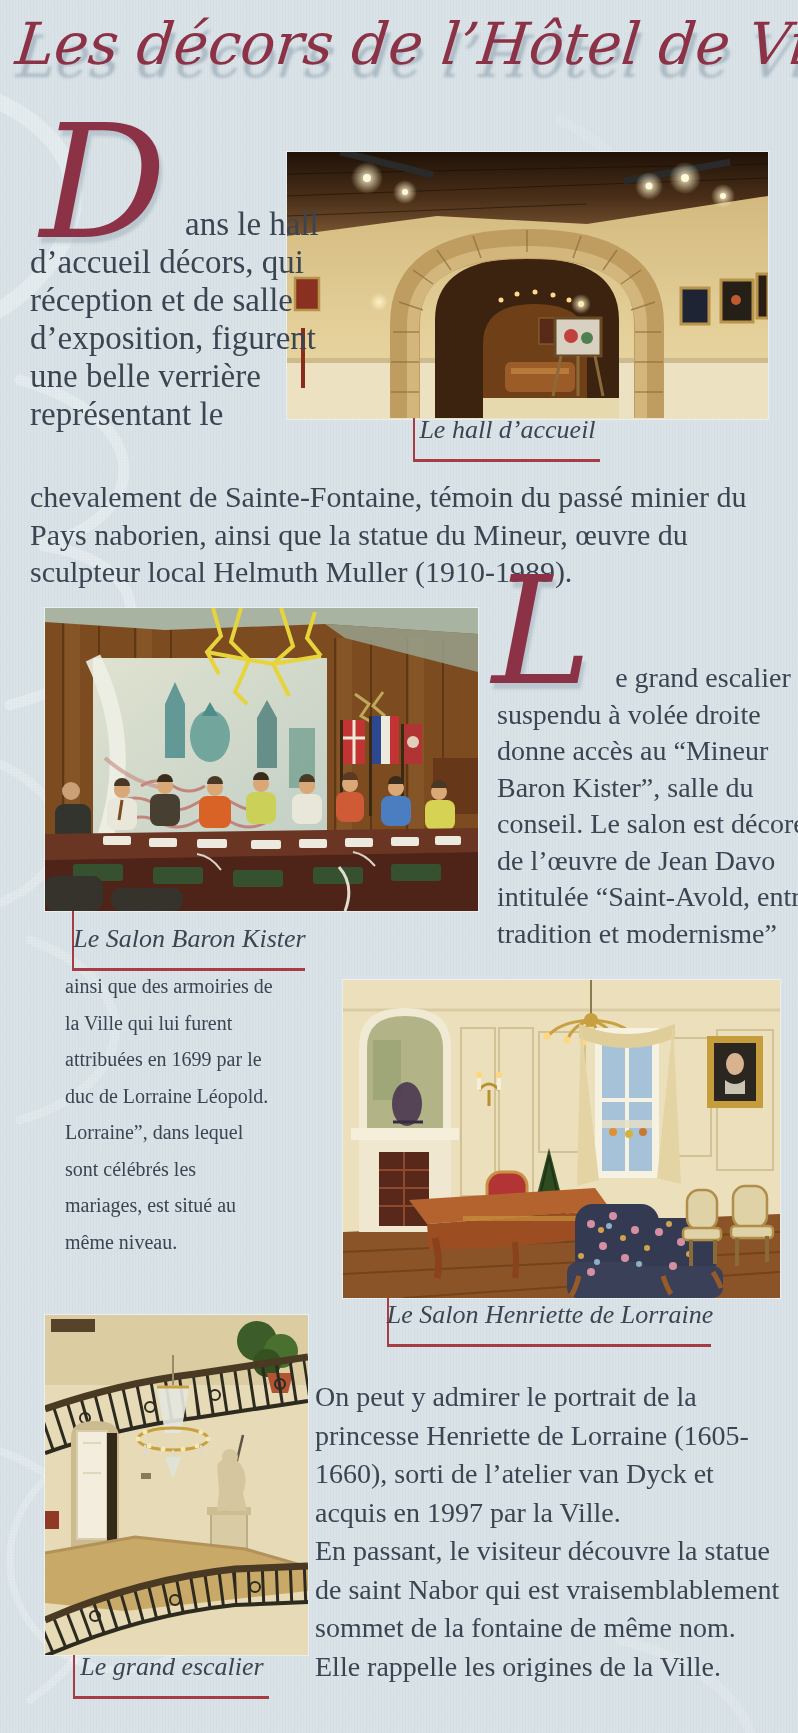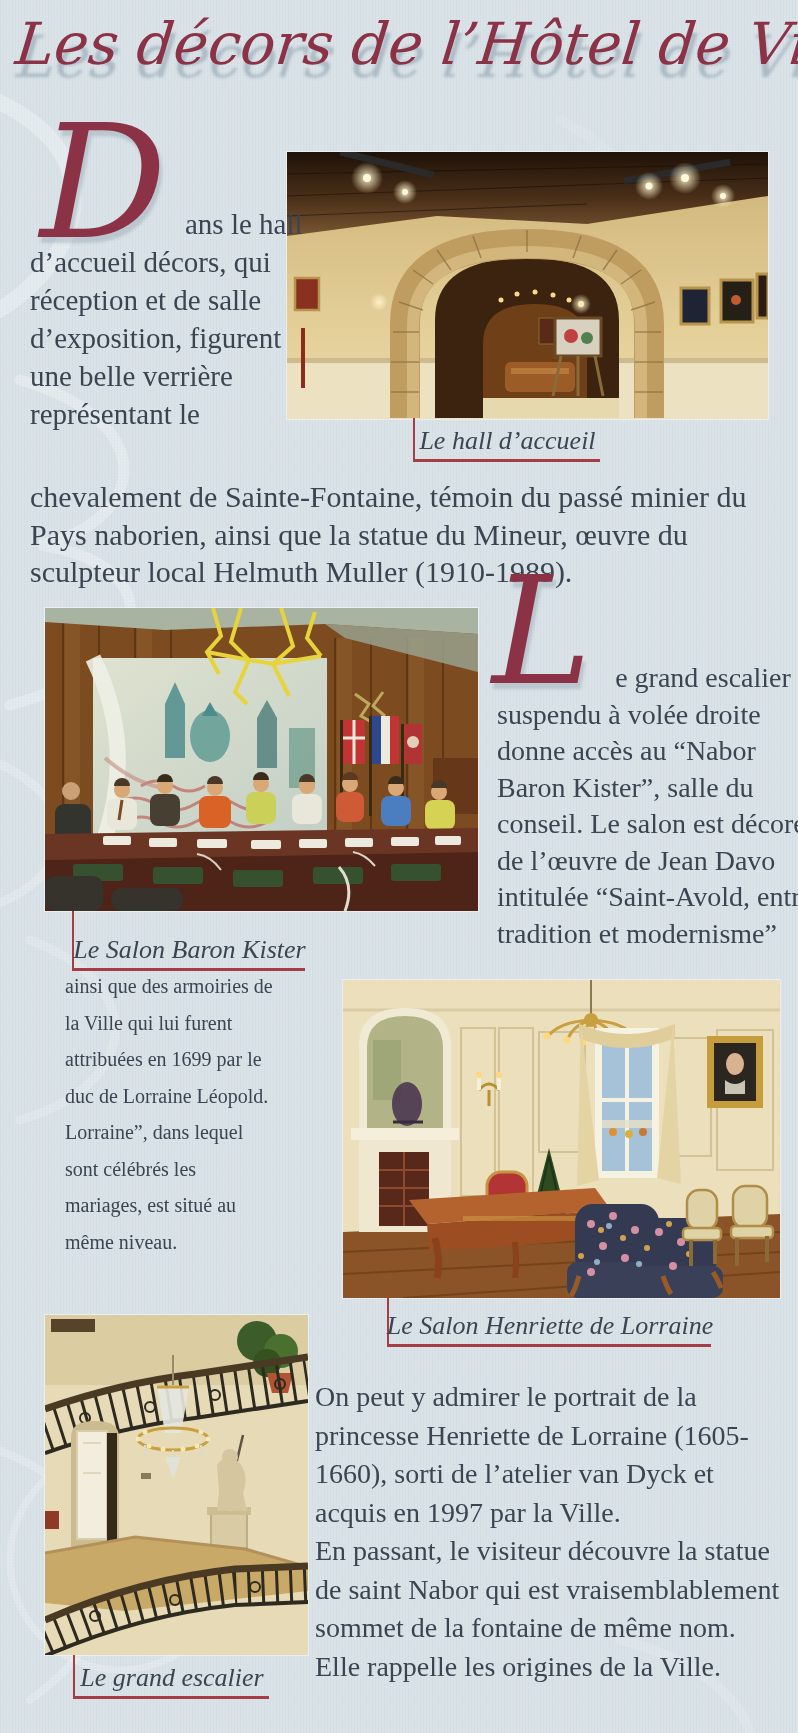--- a/index.html
+++ b/index.html
@@ -29,21 +29,21 @@
     font-family:"DejaVu Serif",serif;font-style:italic;line-height:1;
     color:var(--accent);text-shadow:3px 6px 3px rgba(148,166,178,.45);
   }
   .para .ln{display:block;white-space:nowrap;}
   .photo{box-shadow:0 0 0 1px rgba(255,255,255,.45);}
   .photo svg{display:block;}
   .caption{
     border-left:2px solid var(--rule);
     border-bottom:3px solid var(--rule);
     display:flex;align-items:flex-end;justify-content:center;
-    padding-bottom:3px;box-sizing:border-box;
+    padding-bottom:14px;box-sizing:border-box;
   }
   .caption .cap-text{
     font-style:italic;font-size:26px;color:var(--text);white-space:nowrap;
   }
   sup.ord{font-size:0.62em;vertical-align:super;line-height:0;}
   #swirls{left:0;top:0;pointer-events:none;}
 </style>
 </head>
 <body>
 
@@ -146,21 +146,21 @@
       <rect x="14" y="176" width="4" height="60" fill="#8a2c1c"></rect>
       <g>
         <rect x="268" y="166" width="46" height="38" fill="#d8d0c0" stroke="#6a4a24" stroke-width="3"></rect>
         <circle cx="284" cy="184" r="7" fill="#c04040"></circle>
           <circle cx="300" cy="186" r="6" fill="#508050"></circle>
         <path d="M274,204 L266,244 M308,204 L316,244 M291,204 V244" stroke="#8a6a3a" stroke-width="3" fill="none"></path>
       </g>
     </svg>
   </div>
 
-  <div class="abs para" style="left:30px;top:205px;width:270px;font-size:29px;line-height:38px;">
+  <div class="abs para" style="left:30px;top:205px;width:270px;font-size:33px;line-height:38px;">
     <span class="ln" style="margin-left:155px;">ans le hall</span>
     <span class="ln">d’accueil décors, qui</span>
     <span class="ln">réception et de salle</span>
     <span class="ln">d’exposition, figurent</span>
     <span class="ln">une belle verrière</span>
     <span class="ln">représentant le</span>
   </div>
 
   <div class="abs caption" style="left:413px;top:418px;width:187px;height:44px;">
     <span class="cap-text">Le hall d’accueil</span>
@@ -292,21 +292,21 @@
       </g>
       <rect x="0" y="268" width="58" height="35" rx="10" fill="#35332c"></rect>
       <rect x="66" y="280" width="72" height="23" rx="10" fill="#35332c"></rect>
       <path d="M300,303 q10,-26 -6,-44" stroke="#e0ddd0" stroke-width="3" fill="none"></path>
     </svg>
   </div>
 
   <div class="abs para" style="left:497px;top:660px;width:302px;font-size:28px;line-height:36.5px;">
     <span class="ln" style="margin-left:110px;text-align:center;">e grand escalier</span>
     <span class="ln">suspendu à volée droite</span>
-    <span class="ln">donne accès au “Nabor</span>
+    <span class="ln">donne accès au “Mineur</span>
     <span class="ln">Baron Kister”, salle du</span>
     <span class="ln">conseil. Le salon est décoré</span>
     <span class="ln">de l’œuvre de Jean Davo</span>
     <span class="ln">intitulée “Saint-Avold, entre</span>
     <span class="ln">tradition et modernisme”</span>
   </div>
 
   <div class="abs caption" style="left:72px;top:911px;width:233px;height:60px;">
     <span class="cap-text">Le Salon Baron Kister</span>
   </div>

